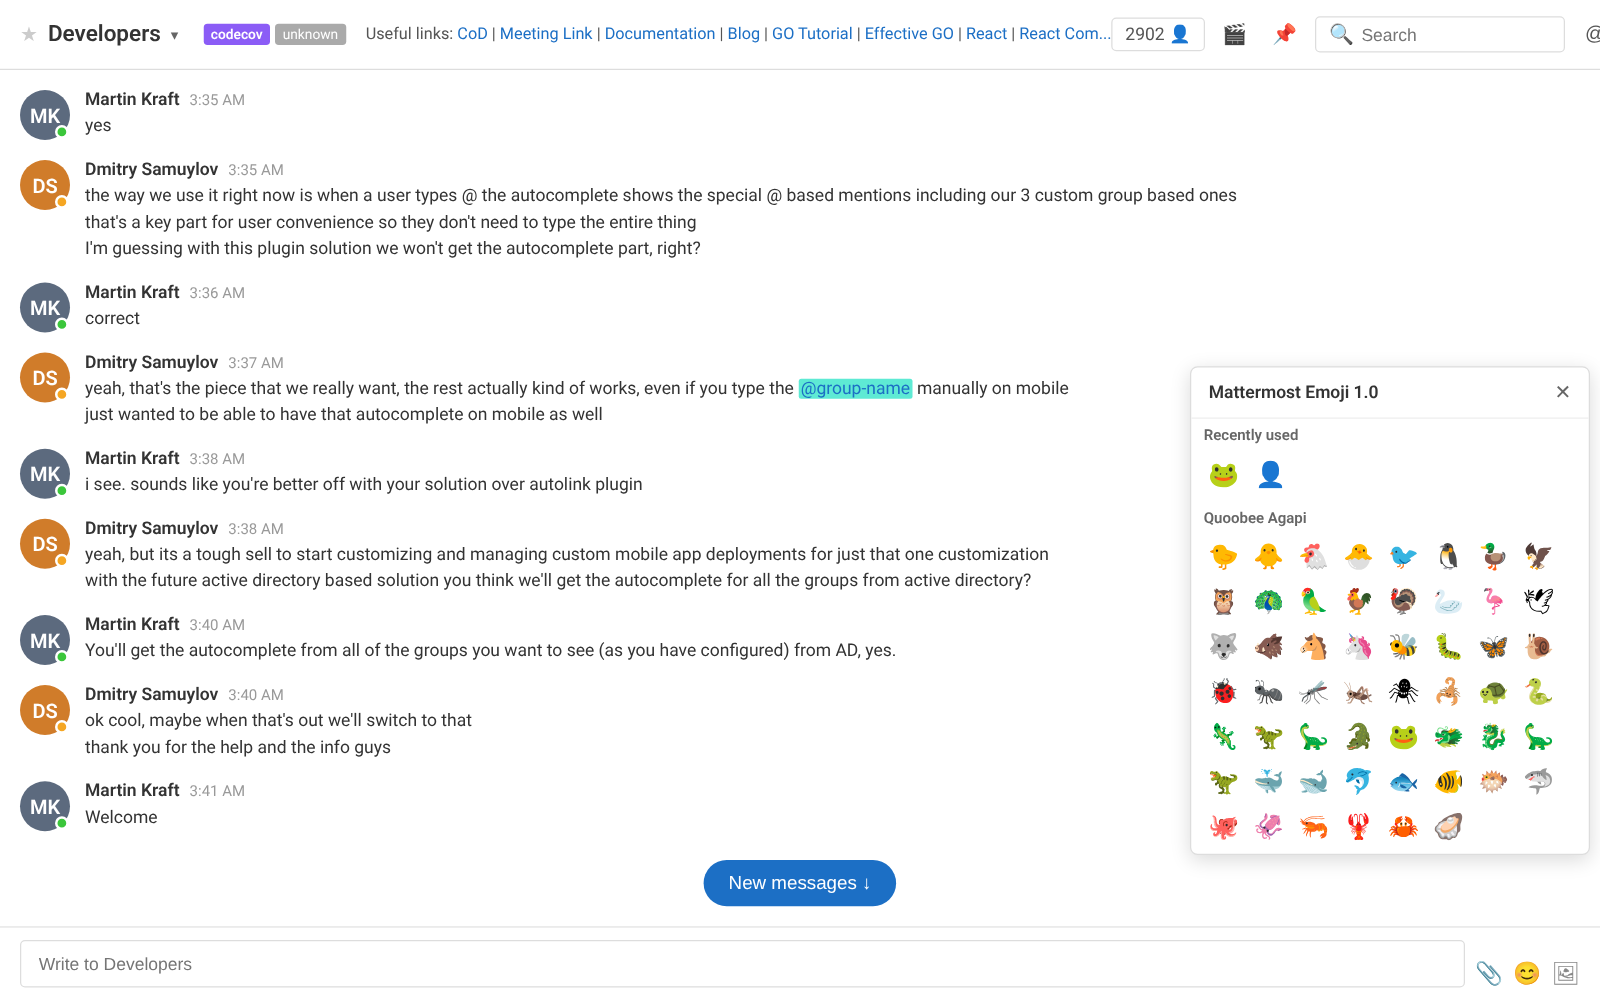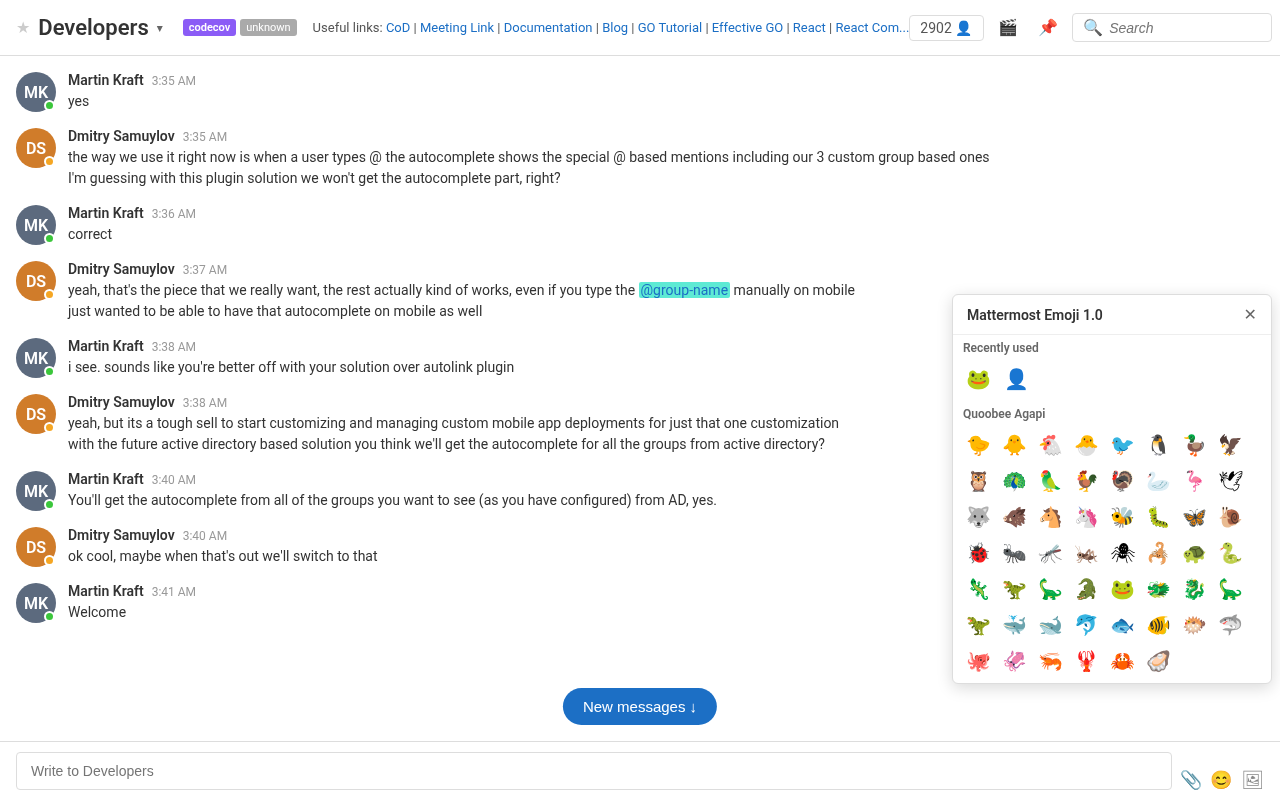--- a/index.html
+++ b/index.html
@@ -5,32 +5,32 @@
     * { box-sizing: border-box; margin: 0; padding: 0; }
     body { font-family: -apple-system, BlinkMacSystemFont, 'Segoe UI', Roboto, sans-serif; background: #fff; width: 1280px; height: 800px; overflow: hidden; display: flex; flex-direction: column; }
 
     
     .header {
       display: flex; align-items: center; padding: 0 16px; height: 56px;
       border-bottom: 1px solid #ddd; background: #fff; flex-shrink: 0;
     }
     .header-left { display: flex; align-items: center; gap: 8px; flex: 0 0 auto; }
     .star-icon { color: #ccc; font-size: 16px; }
-    .channel-name { font-size: 22px; font-weight: 600; color: #333; }
+    .channel-name { font-size: 18px; font-weight: 600; color: #333; }
     .chevron-icon { color: #666; font-size: 12px; }
     .header-badges { display: flex; align-items: center; gap: 4px; margin-left: 12px; }
     .badge-codecov { background: #8b5cf6; color: #fff; font-size: 11px; padding: 2px 6px; border-radius: 3px; font-weight: 600; }
     .badge-unknown { background: #aaa; color: #fff; font-size: 11px; padding: 2px 6px; border-radius: 3px; }
     .useful-links { font-size: 13px; color: #555; margin-left: 8px; white-space: nowrap; overflow: hidden; }
     .useful-links a { color: #1c6fc5; text-decoration: none; }
     .header-right { display: flex; align-items: center; gap: 8px; margin-left: auto; }
     .member-count { display: flex; align-items: center; gap: 4px; font-size: 14px; color: #555; border: 1px solid #ddd; border-radius: 4px; padding: 4px 10px; }
     .icon-btn { width: 32px; height: 32px; border: none; background: none; cursor: pointer; border-radius: 4px; display: flex; align-items: center; justify-content: center; color: #555; font-size: 16px; }
     .search-box { display: flex; align-items: center; gap: 6px; border: 1px solid #ddd; border-radius: 4px; padding: 4px 10px; width: 200px; }
-    .search-box input { border: none; outline: none; font-size: 14px; color: #333; width: 100%; background: none; font-style: italic; }
+    .search-box input { border: none; outline: none; font-size: 14px; color: #333; width: 100%; background: none; }
 
     
     .messages-area {
       flex: 1; overflow-y: auto; padding: 8px 0; position: relative;
       background: #fff;
     }
     .message-group { display: flex; padding: 8px 16px; gap: 12px; }
     .avatar { width: 40px; height: 40px; border-radius: 50%; flex-shrink: 0; position: relative; overflow: visible; }
     .avatar-placeholder { width: 40px; height: 40px; border-radius: 50%; background: #ccc; display: flex; align-items: center; justify-content: center; font-size: 16px; color: #fff; font-weight: 600; }
     .status-dot { position: absolute; bottom: 1px; right: 1px; width: 11px; height: 11px; border-radius: 50%; border: 2px solid #fff; }
@@ -144,20 +144,21 @@
       <div class="avatar">
         <div class="avatar-placeholder" style="background: rgb(208, 124, 42);">DS</div>
         <span class="status-dot status-away"></span>
       </div>
       <div class="message-content">
         <div class="message-header">
           <span class="message-author">Dmitry Samuylov</span>
           <span class="message-time">3:35 AM</span>
         </div>
         <p class="message-text">the way we use it right now is when a user types @ the autocomplete shows the special @ based mentions including our 3 custom group based ones</p>
+        <p class="message-text">that's a key part for user convenience so they don't need to type the entire thing</p>
         <p class="message-text">I'm guessing with this plugin solution we won't get the autocomplete part, right?</p>
       </div>
     </div>
     <div class="message-group">
       <div class="avatar">
         <div class="avatar-placeholder" style="background: rgb(92, 106, 126);">MK</div>
         <span class="status-dot status-online"></span>
       </div>
       <div class="message-content">
         <div class="message-header">
@@ -225,20 +226,21 @@
       <div class="avatar">
         <div class="avatar-placeholder" style="background: rgb(208, 124, 42);">DS</div>
         <span class="status-dot status-away"></span>
       </div>
       <div class="message-content">
         <div class="message-header">
           <span class="message-author">Dmitry Samuylov</span>
           <span class="message-time">3:40 AM</span>
         </div>
         <p class="message-text">ok cool, maybe when that's out we'll switch to that</p>
+        <p class="message-text">thank you for the help and the info guys</p>
       </div>
     </div>
     <div class="message-group">
       <div class="avatar">
         <div class="avatar-placeholder" style="background: rgb(92, 106, 126);">MK</div>
         <span class="status-dot status-online"></span>
       </div>
       <div class="message-content">
         <div class="message-header">
           <span class="message-author">Martin Kraft</span>

